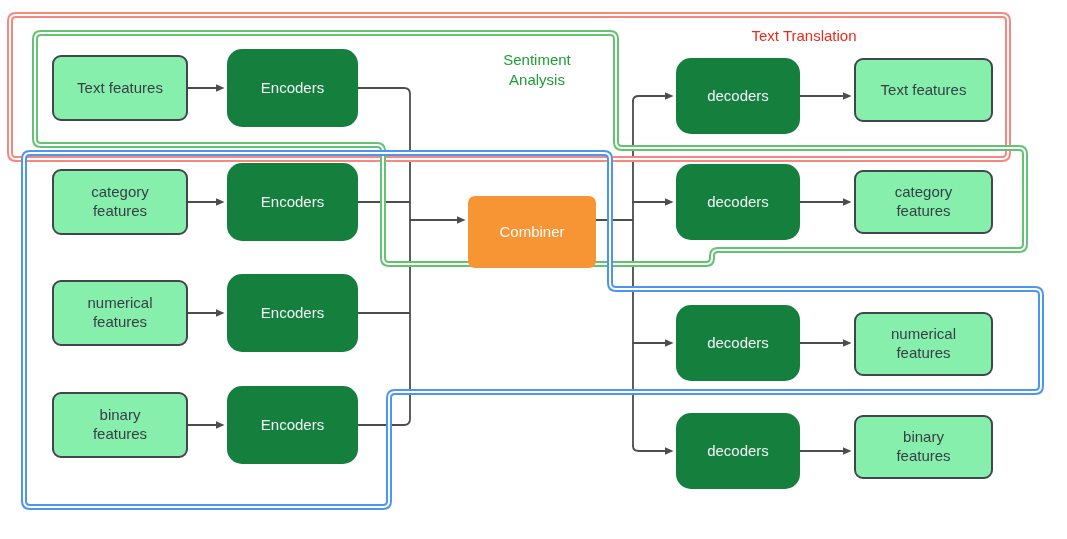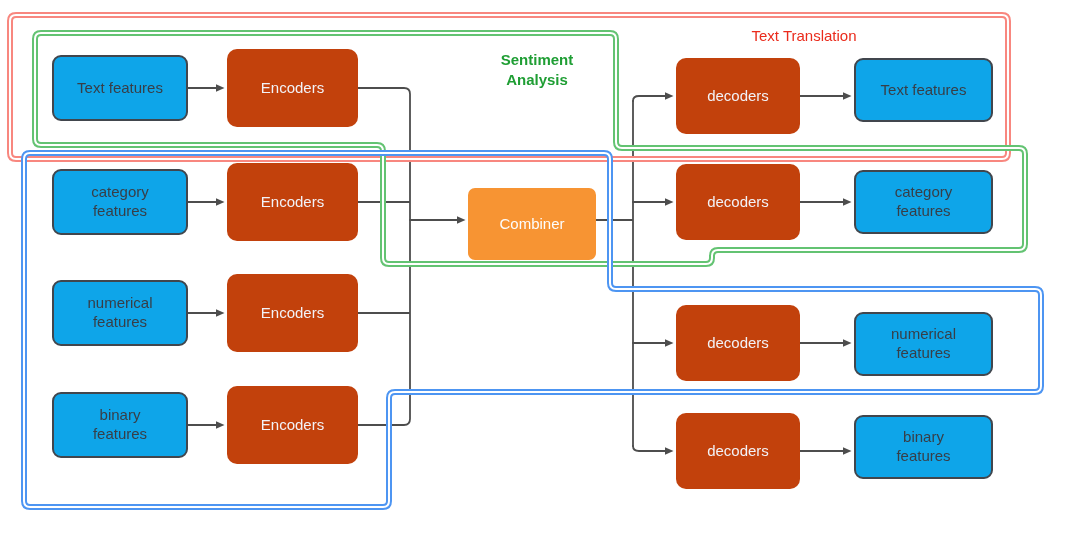--- a/index.html
+++ b/index.html
@@ -12,44 +12,44 @@
   }
   #wires{position:absolute;left:0;top:0;}
   .node{
     position:absolute;
     display:flex;align-items:center;justify-content:center;
     box-sizing:border-box;
     font-size:15px;
   }
   .node span{white-space:pre-line;text-align:center;line-height:1.25;}
   .wbox{
-    background:#0ea5e9;
+    background:#86efac;
     border:2px solid #41464d;
     border-radius:9px;
     color:#383e47;
   }
   .pbox{
-    background:#c2410c;
-    border-radius:10px;
+    background:#15803d;
+    border-radius:15px;
     color:#f2f2f7;
   }
   .obox{
     background:#f79433;
     border-radius:7px;
     color:#fdfdfd;
   }
   .region-label{
     position:absolute;
     font-size:15px;
     text-align:center;
     line-height:1.32;
   }
   .region-label span{white-space:pre-line;}
   .lbl-red{color:#ea2b1c;}
-  .lbl-green{color:#1f9e34;font-weight:bold;}
+  .lbl-green{color:#1f9e34;}
   .lbl-blue{color:#3079e8;}
 </style>
 </head>
 <body>
 
 <div id="canvas">
 
   <svg id="wires" width="1067" height="539" viewBox="0 0 1067 539">
     <defs>
       <marker id="arrow" markerWidth="10" markerHeight="9" refX="0.5" refY="4" orient="auto" markerUnits="userSpaceOnUse">
@@ -116,21 +116,21 @@
   <div class="node pbox" style="left:227px;top:163px;width:131px;height:78px;">
       <span>Encoders</span>
     </div>
   <div class="node pbox" style="left:227px;top:274px;width:131px;height:78px;">
       <span>Encoders</span>
     </div>
   <div class="node pbox" style="left:227px;top:386px;width:131px;height:78px;">
       <span>Encoders</span>
     </div>
 
-  <div class="node obox" style="left:468px;top:188px;width:128px;height:72px;">
+  <div class="node obox" style="left:468px;top:196px;width:128px;height:72px;">
       <span>Combiner</span>
     </div>
 
   <div class="node pbox" style="left:676px;top:58px;width:124px;height:76px;">
       <span>decoders</span>
     </div>
   <div class="node pbox" style="left:676px;top:164px;width:124px;height:76px;">
       <span>decoders</span>
     </div>
   <div class="node pbox" style="left:676px;top:305px;width:124px;height:76px;">

